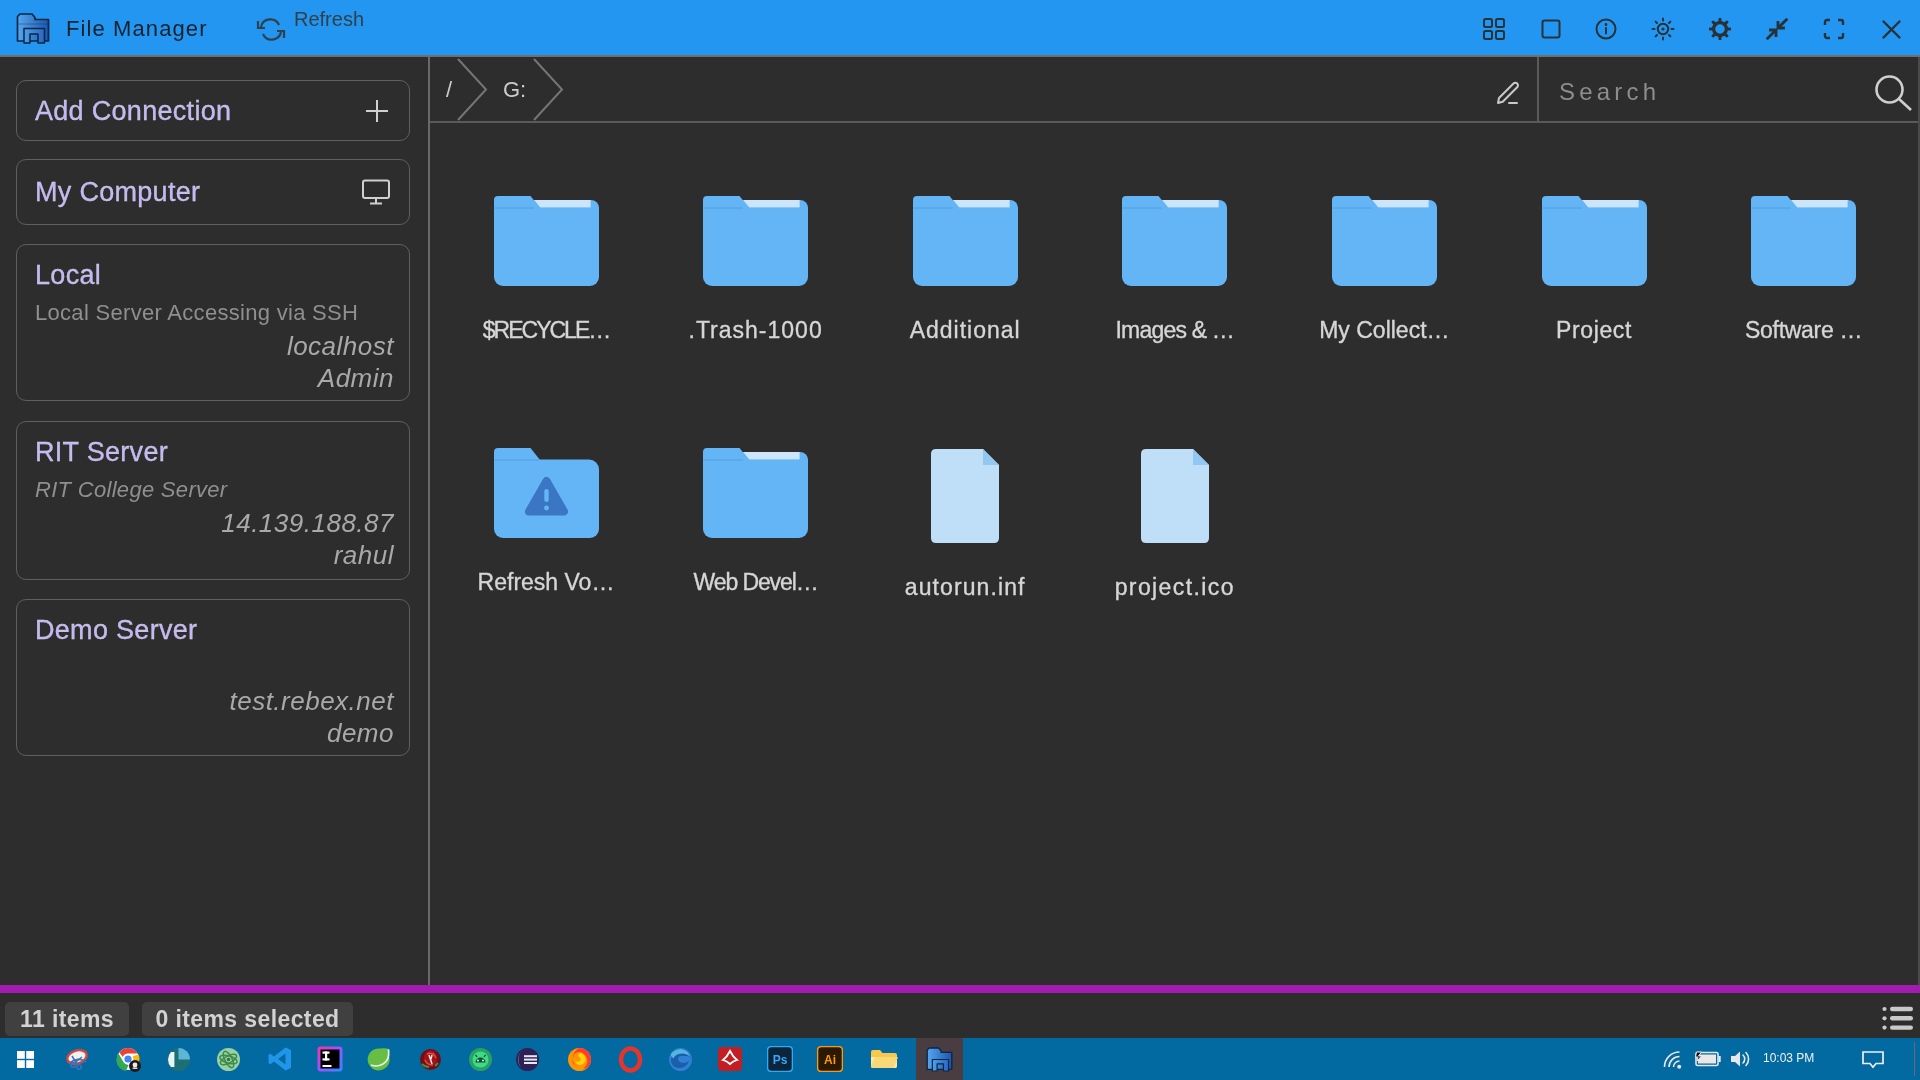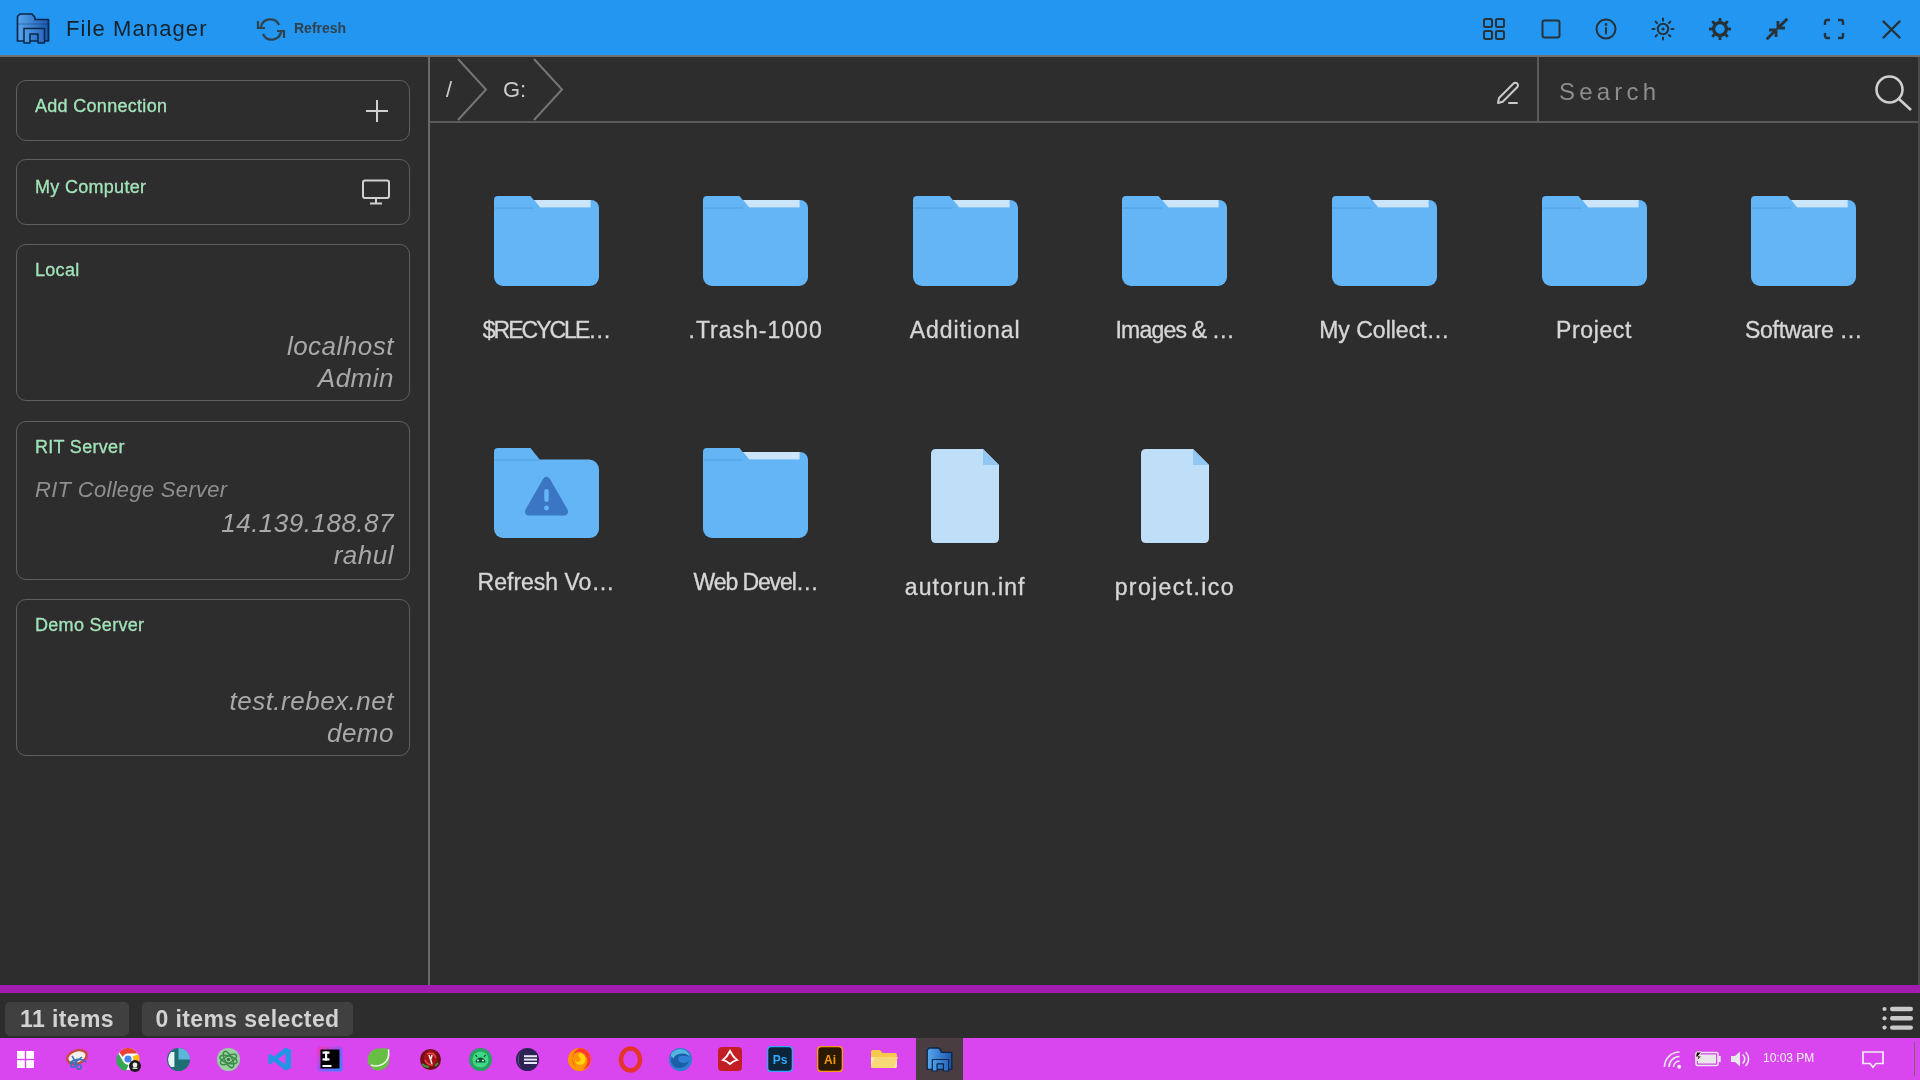--- a/index.html
+++ b/index.html
@@ -3,26 +3,26 @@
 <meta charset="utf-8">
 <style>
   * { margin:0; padding:0; box-sizing:border-box; }
   html,body { width:1920px; height:1080px; overflow:hidden; background:#2d2d2d;
     font-family:"Liberation Sans", sans-serif; }
   .abs { position:absolute; }
   
   #header { position:absolute; left:0; top:0; width:1920px; height:57px;
     background:#2296f0; border-bottom:2px solid #6f6f6f; }
   #appname { position:absolute; left:66px; top:16px; font-size:22px; color:#15222b; letter-spacing:1.1px; }
-  #refreshtxt { position:absolute; left:294px; top:20px; font-size:14px; color:#30414b;font-weight:bold; }
+  #refreshtxt { position:absolute; left:294px; top:8px; font-size:20px; color:#30414b; }
   
   #sidebar { position:absolute; left:0; top:57px; width:428px; height:927px; background:#2d2d2d; }
   #sdivider { position:absolute; left:428px; top:57px; width:2px; height:928px; background:#696969; }
   .card { position:absolute; left:16px; width:394px; border:1px solid #5f5f5f; border-radius:10px; }
-  .ctitle { position:absolute; left:18px; font-size:18px; color:#86efac; letter-spacing:0.3px; -webkit-text-stroke:0.3px #d6d6d6; }
+  .ctitle { position:absolute; left:18px; font-size:27px; color:#c4b5fd; letter-spacing:0.3px; -webkit-text-stroke:0.3px #d6d6d6; }
   .csub { position:absolute; left:18px; font-size:22px; color:#8f8f8f; letter-spacing:0.3px; }
   .cval { position:absolute; right:15px; font-size:26px; font-style:italic; color:#a9a9a9; text-align:right; letter-spacing:0.5px; }
   
   #toolbar { position:absolute; left:430px; top:57px; width:1490px; height:66px;
     border-bottom:2px solid #5a5a5a; }
   #crumbslash { position:absolute; left:446px; top:77px; font-size:22px; color:#cccccc; }
   #crumbg { position:absolute; left:503px; top:77px; font-size:22px; color:#cccccc; }
   #searchdiv { position:absolute; left:1537px; top:57px; width:2px; height:64px; background:#5a5a5a; }
   #searchtxt { position:absolute; left:1559px; top:78px; font-size:24px; letter-spacing:4.2px; color:#8d8d8d; }
   #rightedge { position:absolute; left:1918px; top:57px; width:2px; height:981px; background:#4a4a4a; }
@@ -30,21 +30,21 @@
   .cell { position:absolute; width:210px; text-align:center; }
   .cell svg.icon { display:block; margin:0 auto; }
   .label { margin-top:31px; font-size:23px; letter-spacing:0.4px; color:#d6d6d6; white-space:nowrap; -webkit-text-stroke:0.35px #d6d6d6; }
   
   #statusbar { position:absolute; left:0; top:985px; width:1920px; height:53px;
     background:#2d2d2d; border-top:8px solid #a21caf; }
   .chip { position:absolute; top:9px; height:34px; background:#404040; border-radius:5px;
     color:#d2d2d2; font-size:23px; font-weight:bold; letter-spacing:0.4px;
     display:flex; align-items:center; justify-content:center; }
   
-  #taskbar { position:absolute; left:0; top:1038px; width:1920px; height:42px; background:#d946ef; }
+  #taskbar { position:absolute; left:0; top:1038px; width:1920px; height:42px; background:#0369a1; }
   .tico { position:absolute; top:0; width:46px; height:42px; display:flex; align-items:center; justify-content:center; }
   #traytime { position:absolute; left:1763px; top:13px; font-size:12px; color:#f2f2f2; }
 </style>
 </head>
 <body>
 
 <div id="header">
   <svg class="abs" style="left:16px;top:13px" width="34" height="31" viewBox="0 0 34 31">
     <defs>
       <linearGradient id="lg1" x1="0" y1="0" x2="1" y2="0">
@@ -131,20 +131,21 @@
 <div class="card" style="top:159px;height:66px;">
   <div class="ctitle" style="top:17px;">My Computer</div>
   <svg class="abs" style="right:18px;top:18px" width="30" height="28" viewBox="0 0 30 28" fill="none" stroke="#d0d0d0" stroke-width="2">
     <rect x="2" y="2.5" width="26" height="17.5" rx="2"></rect>
     <path d="M15 20 v4.5 M9 25.5 h12"></path>
   </svg>
 </div>
 
 <div class="card" style="top:244px;height:157px;">
   <div class="ctitle" style="top:15px;">Local</div>
+  <div class="csub" style="top:55px;">Local Server Accessing via SSH</div>
   <div class="cval" style="top:86px;">localhost</div>
   <div class="cval" style="top:118px;">Admin</div>
 </div>
 
 <div class="card" style="top:421px;height:159px;">
   <div class="ctitle" style="top:15px;">RIT Server</div>
   <div class="csub" style="top:55px;font-style:italic;">RIT College Server</div>
   <div class="cval" style="top:86px;">14.139.188.87</div>
   <div class="cval" style="top:118px;">rahul</div>
 </div>

